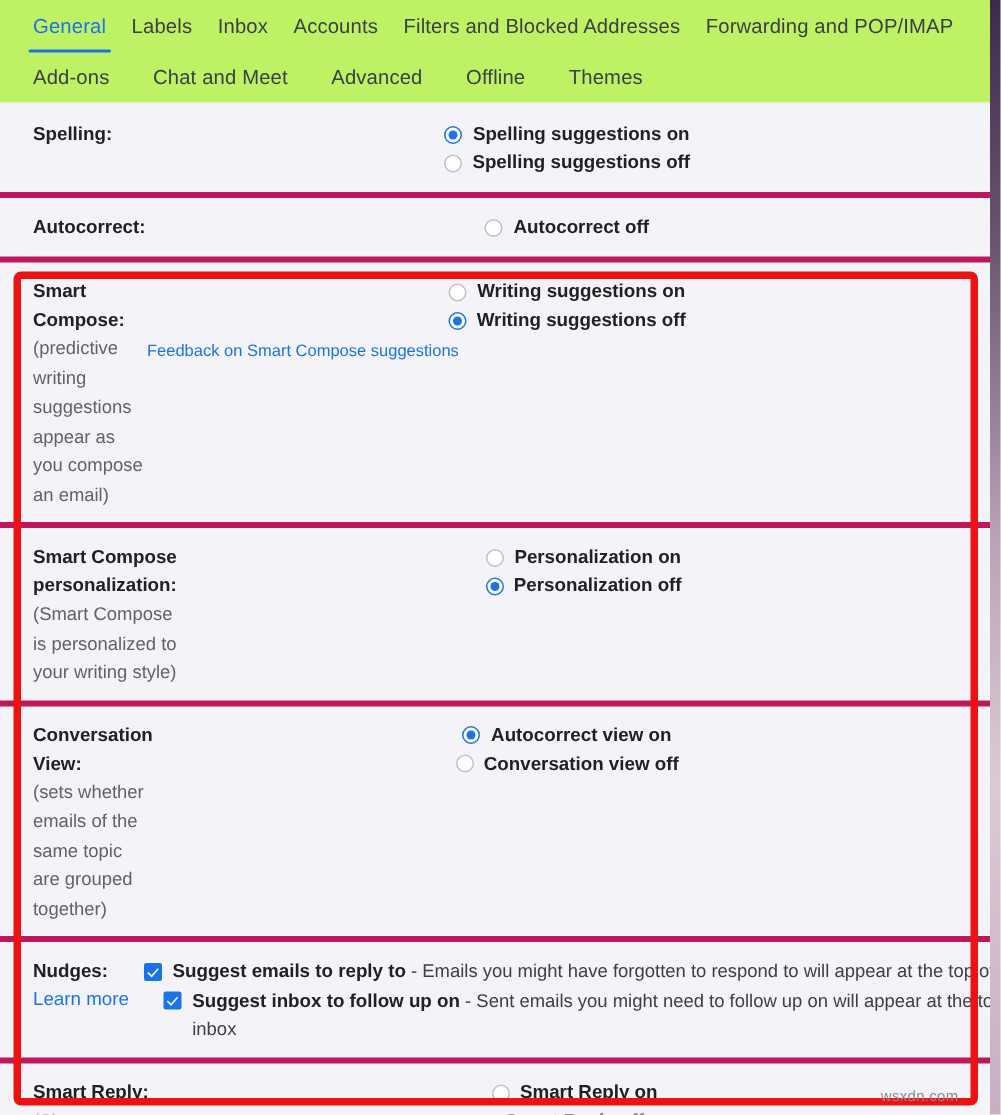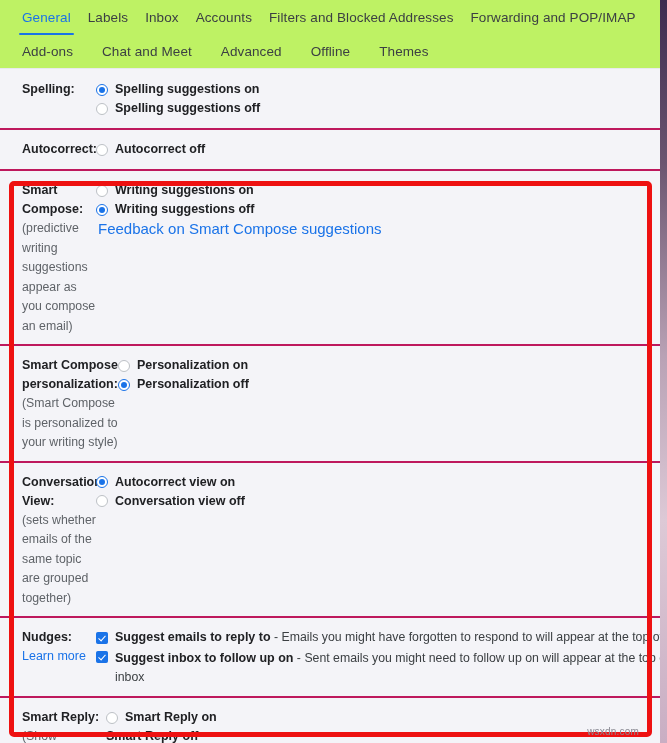--- a/index.html
+++ b/index.html
@@ -76,21 +76,21 @@
     width: 660px;
     height: 674px;
     background: #f4f4f8;
     box-sizing: border-box;
     overflow: hidden;
   }
 
   .setting-row {
     display: flex;
     align-items: flex-start;
-    border-bottom: 2px solid #be185d;
+    border-bottom: 4px solid #be185d;
     box-sizing: border-box;
     padding: 9px 0 9px 0;
   }
   .setting-row:last-child { border-bottom: none; }
 
   .label-col {
     width: 96px;
     min-width: 96px;
     padding-left: 22px;
     box-sizing: border-box;
@@ -121,20 +121,21 @@
     padding-left: 0px;
     box-sizing: border-box;
   }
 
   .opt-line {
     display: flex;
     align-items: flex-start;
     line-height: 19px;
     margin-bottom: 0px;
     white-space: nowrap;
+    justify-content: center;
   }
 
   
   .radio {
     width: 12px;
     height: 12px;
     min-width: 12px;
     border-radius: 50%;
     box-sizing: border-box;
     border: 1.6px solid #bdc1c6;
@@ -195,21 +196,21 @@
     font-size: 12.5px;
     color: #202124;
     font-weight: bold;
   }
   .opt-desc {
     font-size: 12.3px;
     color: #3c4043;
     font-weight: normal;
   }
   .opt-link {
-    font-size: 15px;
+    font-size: 11px;
     color: #1a73e8;
     cursor: pointer;
     margin-left: 2px;
   }
 
   
   #row-spelling    { padding-top: 11px; padding-bottom: 10px; }
   #row-autocorrect { padding-top: 10px; padding-bottom: 10px; }
   #row-smartcompose { padding-top: 10px; padding-bottom: 8px; }
   #row-personalization { padding-top: 10px; padding-bottom: 8px; }

